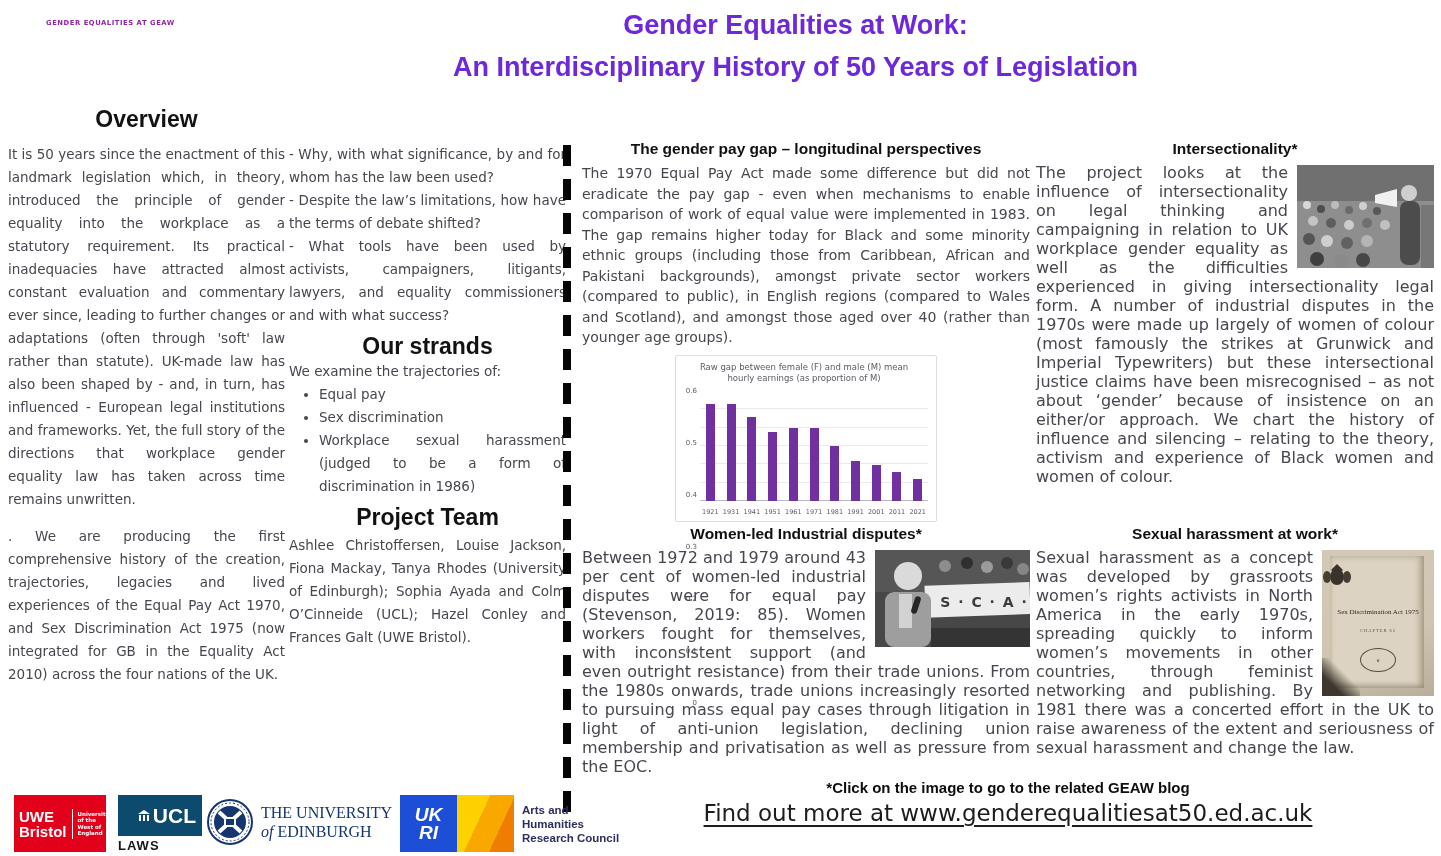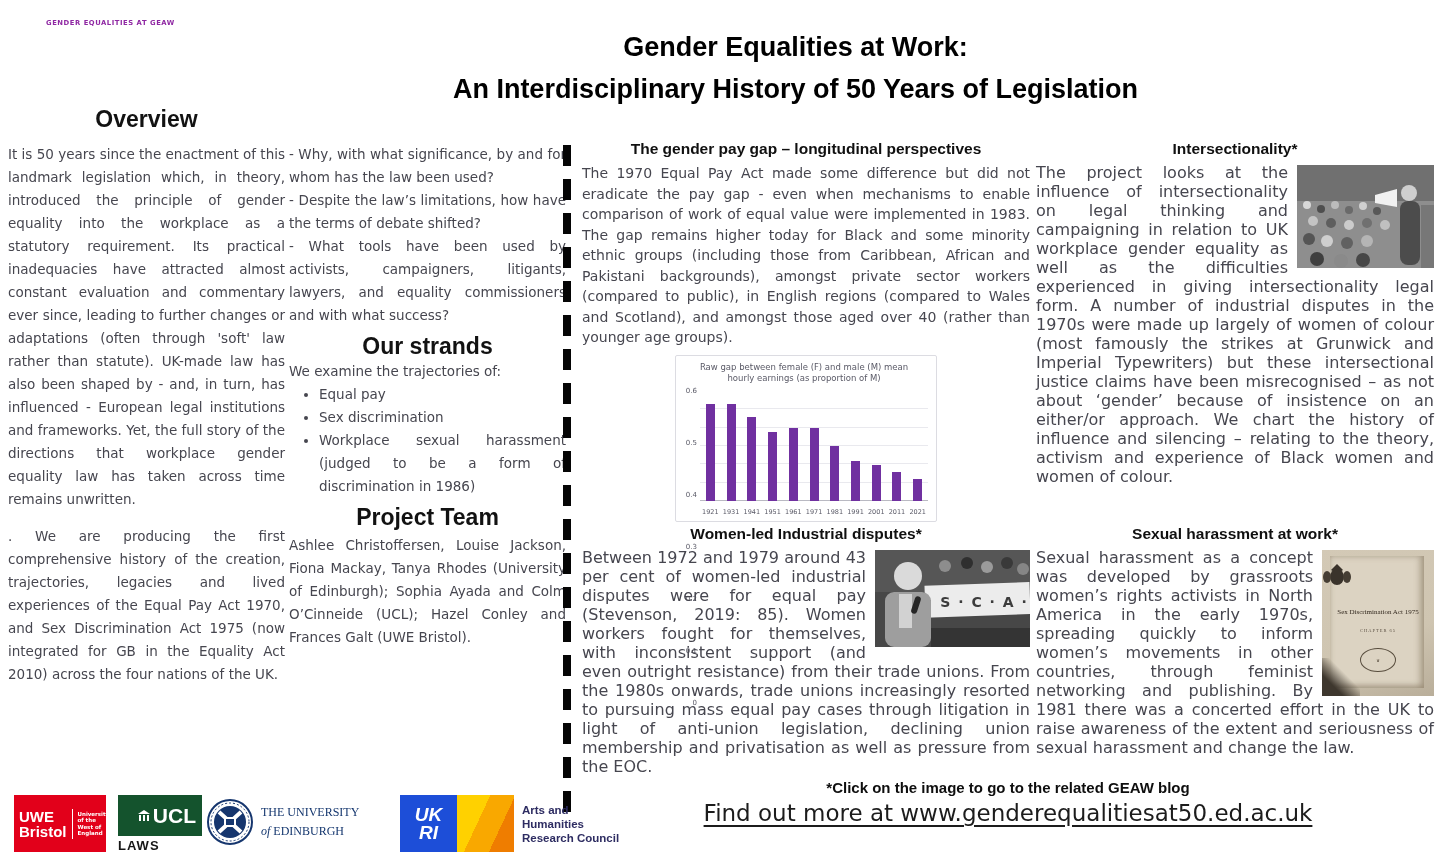--- a/index.html
+++ b/index.html
@@ -5,22 +5,22 @@
   * { box-sizing: border-box; margin: 0; padding: 0; }
   body { background:#ffffff; font-family:"DejaVu Sans", sans-serif; }
   .poster { position:relative; width:1441px; height:856px; background:#fff; overflow:hidden; margin:0 auto; }
 
   
   .logo50 { position:absolute; left:46px; top:14px; width:160px; }
   .logo50 .digits { font-family:"Liberation Sans", sans-serif; font-weight:bold; font-size:47px; line-height:52px; letter-spacing:1px; padding-left:24px; }
   .logo50 .d5 { color:#942aa5; }
   .logo50 .d0 { color:#2f9e30; }
   .logo50 .tagline { font-size:6.8px; font-weight:bold; letter-spacing:.55px; color:#8f27a3; margin-top:5px; }
-  .title { position:absolute; left:160px; right:10px; top:26px; text-align:center;
-           font-family:"Liberation Sans", sans-serif; font-weight:bold; font-size:27px; line-height:42px; color:#000000; }
+  .title { position:absolute; left:160px; right:10px; top:4px; text-align:center;
+           font-family:"Liberation Sans", sans-serif; font-weight:bold; font-size:27px; line-height:42px; color:#6d28d9; }
 
   
   .hd-big { font-family:"Liberation Sans", sans-serif; font-weight:bold; font-size:23px; color:#121212; text-align:center; }
   .hd-small { font-family:"Liberation Sans", sans-serif; font-weight:bold; font-size:15.5px; color:#101010; text-align:center; margin-bottom:5px; }
   .body-txt { color:#46464f; text-align:justify; }
 
   
   .overview-h { position:absolute; left:8px; top:106px; width:277px; }
   .col1 { position:absolute; left:8px; top:143px; width:277px; }
   .col1 p, .col2 p, .col2 li { font-size:13.5px; line-height:23px; }
@@ -71,25 +71,25 @@
   .foot-note { position:absolute; left:575px; width:866px; top:779px; text-align:center;
                font-family:"Liberation Sans", sans-serif; font-weight:bold; font-size:15px; color:#0e0e0e; }
   .foot-link { position:absolute; left:575px; width:866px; top:800px; text-align:center;
                font-size:23px; color:#1c1c1c; text-decoration:underline; text-underline-offset:4px; }
 
   
   .uwe { position:absolute; left:14px; top:795px; width:92px; height:57px; background:#e2001a; color:#fff; display:flex; align-items:center; padding:6px 5px; }
   .uwe-name { font-family:"Liberation Sans", sans-serif; font-weight:bold; font-size:15px; line-height:15px; padding-right:5px; border-right:1px solid #fff; }
   .uwe-sub { font-size:5.5px; line-height:6.5px; font-weight:bold; padding-left:5px; width:38px; }
   .ucl { position:absolute; left:118px; top:795px; width:84px; }
-  .ucl-box { width:84px; height:41px; background:#14532d; color:#fff; display:flex; align-items:center; justify-content:flex-end; gap:3px; padding-right:6px;
+  .ucl-box { width:84px; height:41px; background:#0c4a6e; color:#fff; display:flex; align-items:center; justify-content:flex-end; gap:3px; padding-right:6px;
              font-family:"Liberation Sans", sans-serif; font-weight:bold; font-size:21px; }
   .ucl-dept { font-family:"Liberation Sans", sans-serif; font-weight:bold; font-size:13px; color:#161616; margin-top:2px; letter-spacing:1px; }
   .edin { position:absolute; left:207px; top:799px; display:flex; align-items:center; gap:8px; }
-  .edin-name { font-family:"Liberation Serif", serif; font-size:12px; line-height:19px; color:#14366e; }
+  .edin-name { font-family:"Liberation Serif", serif; font-size:16px; line-height:19px; color:#14366e; }
   .edin-name .of { font-style:italic; }
   .ukri { position:absolute; left:400px; top:795px; display:flex; align-items:center; }
   .ukri-blue { width:57px; height:57px; background:#1d4ed8; color:#fff; display:flex; flex-direction:column; align-items:center; justify-content:center;
                font-family:"Liberation Sans", sans-serif; font-weight:bold; font-size:19px; line-height:18px; font-style:italic; }
   .ukri-grad { width:57px; height:57px; background:linear-gradient(115deg,#ffd100 0 40%,#f9a800 40% 70%,#ef7d00 70% 100%); }
   .ukri-txt { font-family:"Liberation Sans", sans-serif; font-weight:bold; font-size:11.5px; line-height:14px; color:#2e2d62; padding-left:8px; width:118px; }
 </style>
 </head>
 <body>
 

